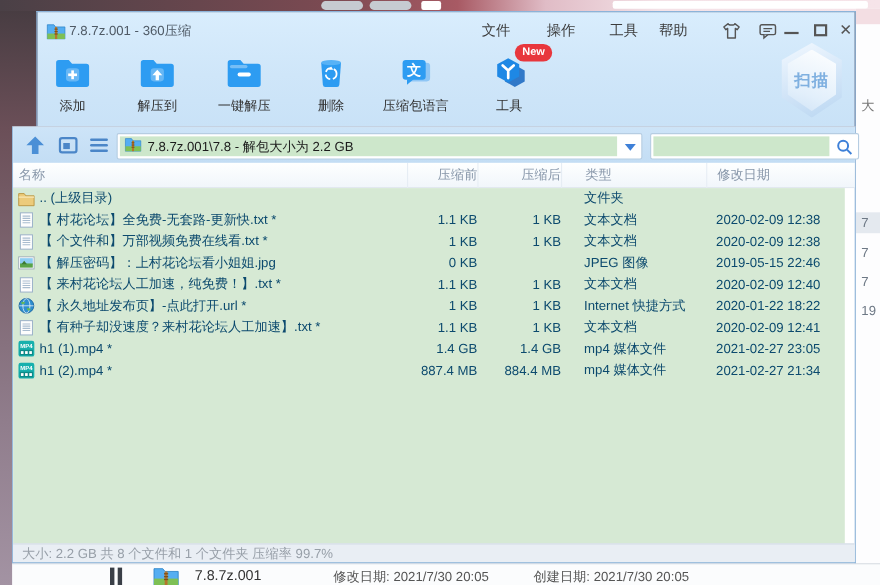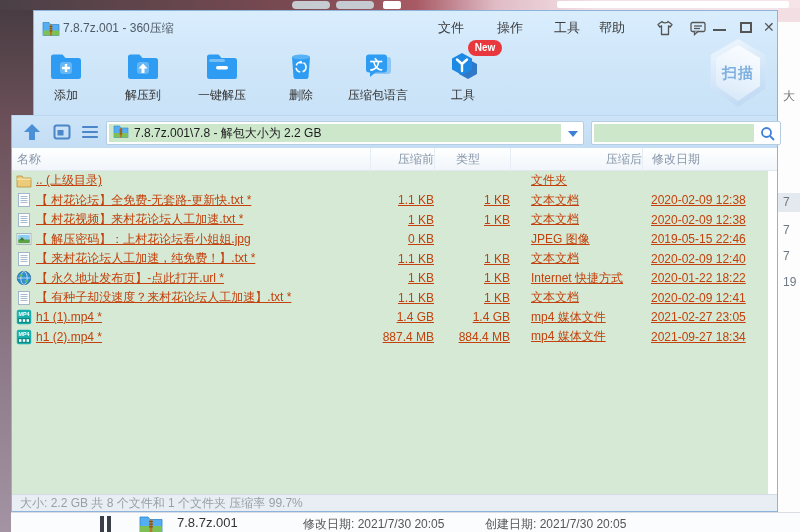--- a/index.html
+++ b/index.html
@@ -81,21 +81,21 @@
   .cols { display:grid; grid-template-columns:358px 64px 76px 132px 1fr; align-items:center; }
   .header-row { height:23px; background:linear-gradient(180deg,#feffff,#f1f6fb);
     border-bottom:1px solid #e2e8f0; color:#8796a9; font-size:12px; }
   .header-row .hc { height:100%; line-height:23px; }
   .hc-name{padding-left:5px}
   .hc-num{text-align:right; border-left:1px solid #e6edf4;}
   .hc-type{padding-left:21px; border-left:1px solid #e6edf4;}
   .hc-date{padding-left:9px; border-left:1px solid #e6edf4;}
 
   .list { position:absolute; left:0; top:56px; width:756px; height:324px; background:#d6e9d4; overflow:hidden; }
-  .row { height:19.5px; font-size:12px; color:#c2410c; cursor:default;text-decoration:underline; }
+  .row { height:19.5px; font-size:12px; color:#0c4a6e; cursor:default; }
   .cell-name { display:flex; align-items:center; gap:4px; padding-left:4px; overflow:hidden; white-space:nowrap; }
   .cell-num { text-align:right; white-space:nowrap; }
   .cell-type { padding-left:21px; white-space:nowrap; }
   .cell-date { padding-left:9px; white-space:nowrap; }
   .ficon { width:16px; height:16px; flex:0 0 16px; display:inline-block; }
 
   .status-bar { position:absolute; left:0; right:0; bottom:0; height:17px; background:#e9eef4;
     border-top:1px solid #d4dce6; color:#979fa8; font-size:12px; line-height:16px; padding-left:8px;
     white-space:nowrap; overflow:hidden; }
 </style>
@@ -293,22 +293,22 @@
             <circle cx="6.5" cy="6.5" r="4.5"></circle>
               <line x1="10" y1="10" x2="14" y2="14"></line>
           </svg>
         </span>
       </div>
     </div>
 
     <div class="header-row cols">
       <div class="hc hc-name">名称</div>
       <div class="hc hc-num">压缩前</div>
+      <div class="hc hc-num">压缩后</div>
       <div class="hc hc-type">类型</div>
-      <div class="hc hc-num">压缩后</div>
       <div class="hc hc-date">修改日期</div>
     </div>
 
     <div class="list" id="file-list">
         <div class="row cols">
           <div class="cell-name">
             <span class="ficon"><svg width="16" height="16" viewBox="0 0 16 16">
                 <path d="M1 3 h5 l1.5 2 H15 v9 H1 z" fill="#eccb7b" stroke="#b8923e" stroke-width="0.8"></path>
                 <path d="M1 6.2 H15" stroke="#f8e7b4" stroke-width="1.2"></path>
               </svg></span>
@@ -341,21 +341,21 @@
           <div class="cell-name">
             <span class="ficon"><svg width="16" height="16" viewBox="0 0 16 16">
                 <rect x="2.5" y="1.5" width="11" height="13" fill="#fdfdfd" stroke="#9ab0c8" stroke-width="0.9"></rect>
                 <g stroke="#a9bccf" stroke-width="1">
                   <line x1="4.5" y1="4.5" x2="11.5" y2="4.5"></line>
                   <line x1="4.5" y1="6.5" x2="11.5" y2="6.5"></line>
                   <line x1="4.5" y1="8.5" x2="11.5" y2="8.5"></line>
                   <line x1="4.5" y1="10.5" x2="11.5" y2="10.5"></line>
                 </g>
               </svg></span>
-            <span>【 村花视频】来村花论坛人工加速.txt *</span>
+            <span>【 个文件和】万部视频免费在线看.txt *</span>
           </div>
           <div class="cell-num">1 KB</div>
           <div class="cell-num">1 KB</div>
           <div class="cell-type">文本文档</div>
           <div class="cell-date">2020-02-09 12:38</div>
         </div>
         <div class="row cols">
           <div class="cell-name">
             <span class="ficon"><svg width="16" height="16" viewBox="0 0 16 16">
                 <rect x="1" y="2.5" width="14" height="11" fill="#fff" stroke="#9aa8b5" stroke-width="0.8"></rect>
@@ -447,21 +447,21 @@
                 <rect x="2" y="9" width="12" height="5" fill="#0d8a88"></rect>
                 <rect x="3" y="10.2" width="2.4" height="2.6" fill="#fff"></rect>
                 <rect x="6.8" y="10.2" width="2.4" height="2.6" fill="#fff"></rect>
                 <rect x="10.6" y="10.2" width="2.4" height="2.6" fill="#fff"></rect>
               </svg></span>
             <span>h1 (2).mp4 *</span>
           </div>
           <div class="cell-num">887.4 MB</div>
           <div class="cell-num">884.4 MB</div>
           <div class="cell-type">mp4 媒体文件</div>
-          <div class="cell-date">2021-09-27 18:34</div>
+          <div class="cell-date">2021-02-27 21:34</div>
         </div>
       </div>
 
     <div class="status-bar">
       <span>大小: 2.2 GB 共 8 个文件和 1 个文件夹 压缩率 99.7%</span>
     </div>
   </div>
 
 </div>
 

